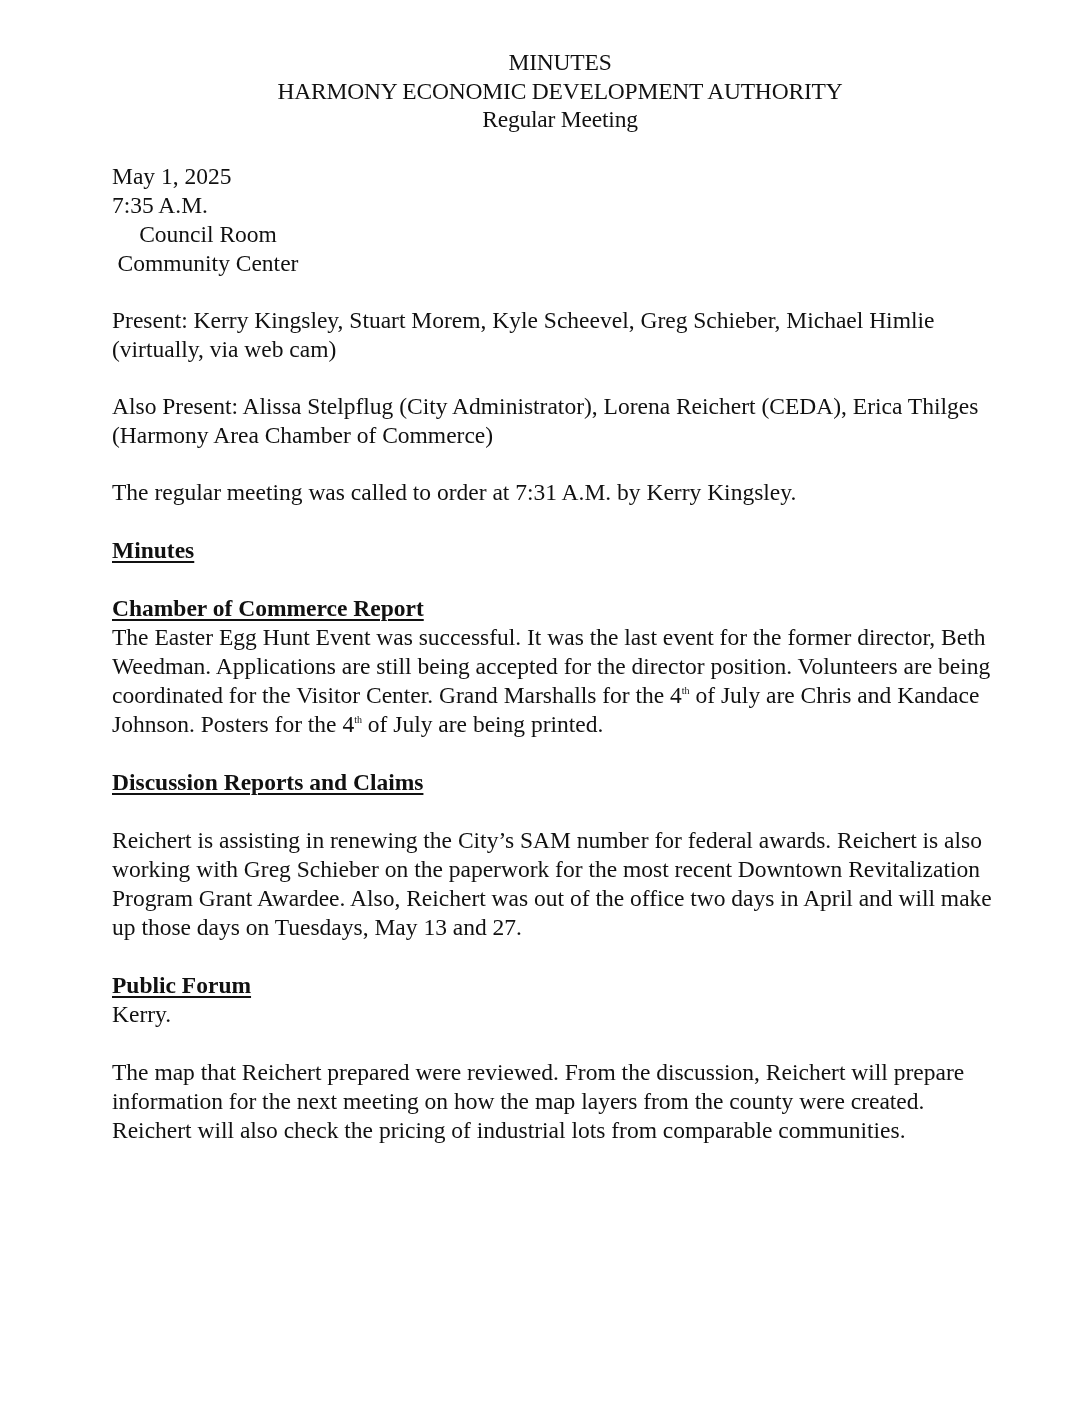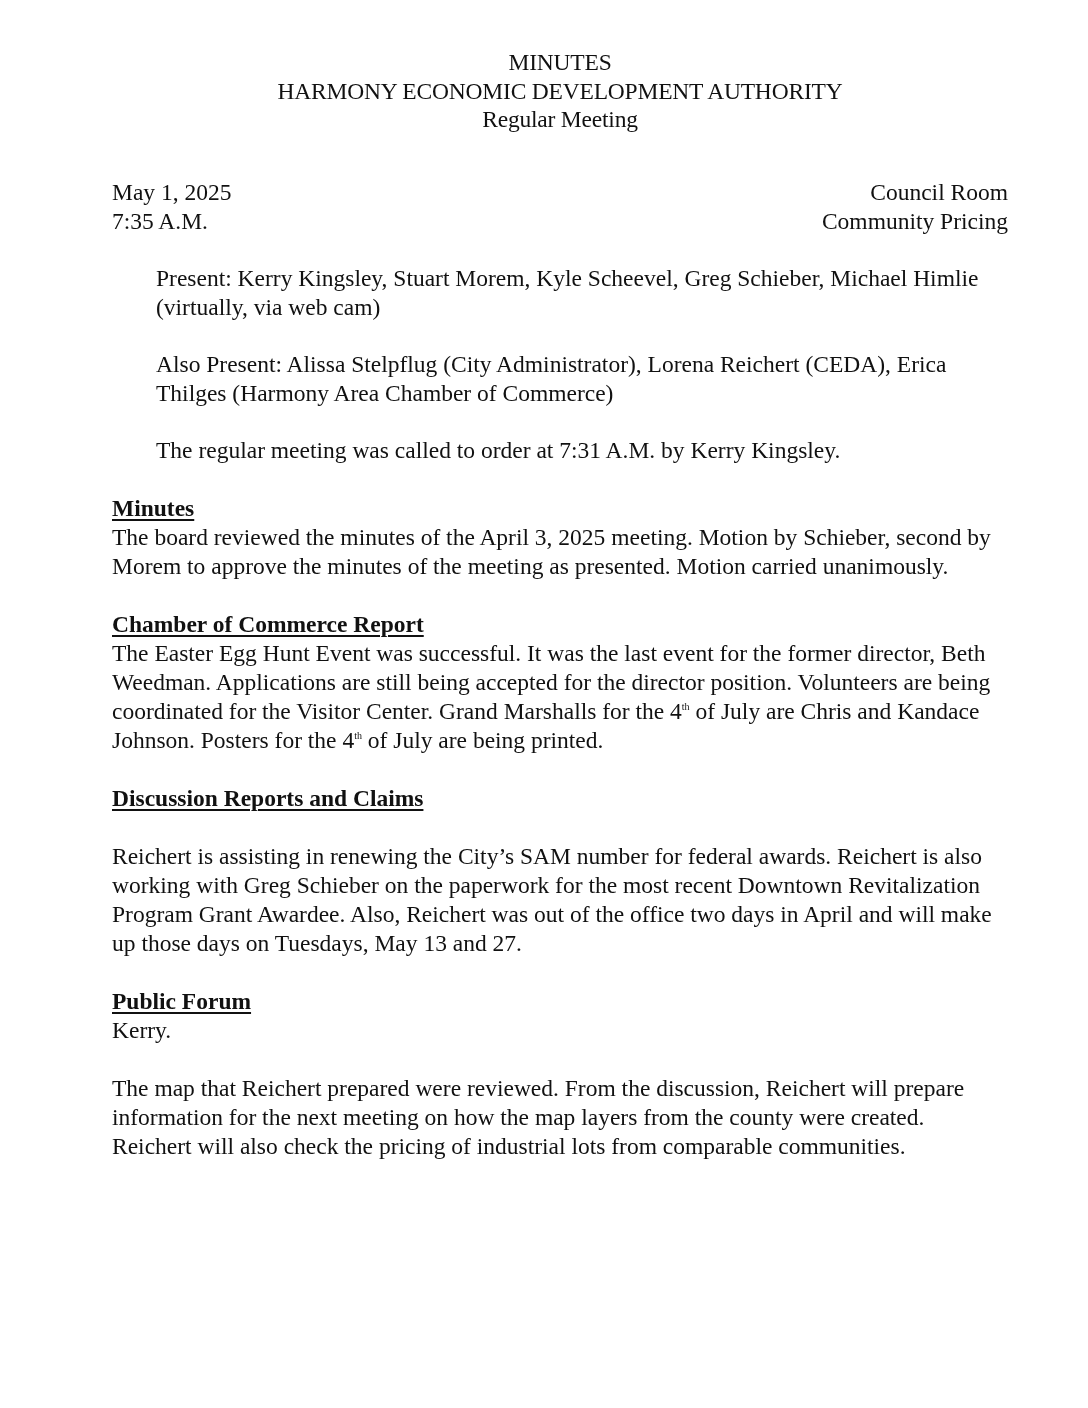--- a/index.html
+++ b/index.html
@@ -3,23 +3,23 @@
 <meta charset="utf-8">
 <style>
   html, body { margin: 0; padding: 0; background: #ffffff; }
   body {
     width: 1088px; height: 1408px; position: relative; overflow: hidden;
     font-family: "Liberation Serif", serif; color: #111111;
   }
   .page { position: absolute; left: 112px; top: 48px; width: 896px; font-size: 23.5px; line-height: 29px; }
   .header { text-align: center; font-size: 23.5px; line-height: 28.5px; }
   .header div { letter-spacing: -0.2px; }
-  .meta { margin-top: 44px; display: flex; justify-content: space-between; }
-  .meta .right { text-align: right; width: 192px; }
-  .para { margin-top: 28px; margin-left: 44px; }
+  .meta { margin-top: 28px; display: flex; justify-content: space-between; flex-direction: column; }
+  .meta .right { text-align: center; width: 192px; }
+  .para { margin-top: 28px; }
   .section { margin-top: 29px; }
   .heading { font-weight: bold; text-decoration: underline; text-decoration-thickness: 2px; text-underline-offset: 3px; }
   sup { font-size: 10px; line-height: 0; vertical-align: super; }
 </style>
 </head>
 <body>
 
 <div class="page">
   <div class="header">
     <div>MINUTES</div>
@@ -27,31 +27,30 @@
     <div>Regular Meeting</div>
   </div>
 
   <div class="meta">
     <div class="left">
       <div>May 1, 2025</div>
       <div>7:35 A.M.</div>
     </div>
     <div class="right">
       <div>Council Room</div>
-      <div>Community Pricing</div>
+      <div>Community Center</div>
     </div>
   </div>
 
   <div class="para">Present: Kerry Kingsley, Stuart Morem, Kyle Scheevel, Greg Schieber, Michael Himlie (virtually, via web cam)</div>
   <div class="para">Also Present: Alissa Stelpflug (City Administrator), Lorena Reichert (CEDA), Erica Thilges (Harmony Area Chamber of Commerce)</div>
   <div class="para">The regular meeting was called to order at 7:31 A.M. by Kerry Kingsley.</div>
 
   <div class="section">
     <div class="heading">Minutes</div>
-    <div>The board reviewed the minutes of the April 3, 2025 meeting. Motion by Schieber, second by Morem to approve the minutes of the meeting as presented. Motion carried unanimously.</div>
   </div>
 
   <div class="section">
     <div class="heading">Chamber of Commerce Report</div>
     <div><span>The Easter Egg Hunt Event was successful. It was the last event for the former director, Beth Weedman. Applications are still being accepted for the director position. Volunteers are being coordinated for the Visitor Center. Grand Marshalls for the 4</span><sup>th</sup><span> of July are Chris and Kandace Johnson. Posters for the 4</span><sup>th</sup><span> of July are being printed.</span></div>
   </div>
 
   <div class="section">
     <div class="heading">Discussion Reports and Claims</div>
   </div>

